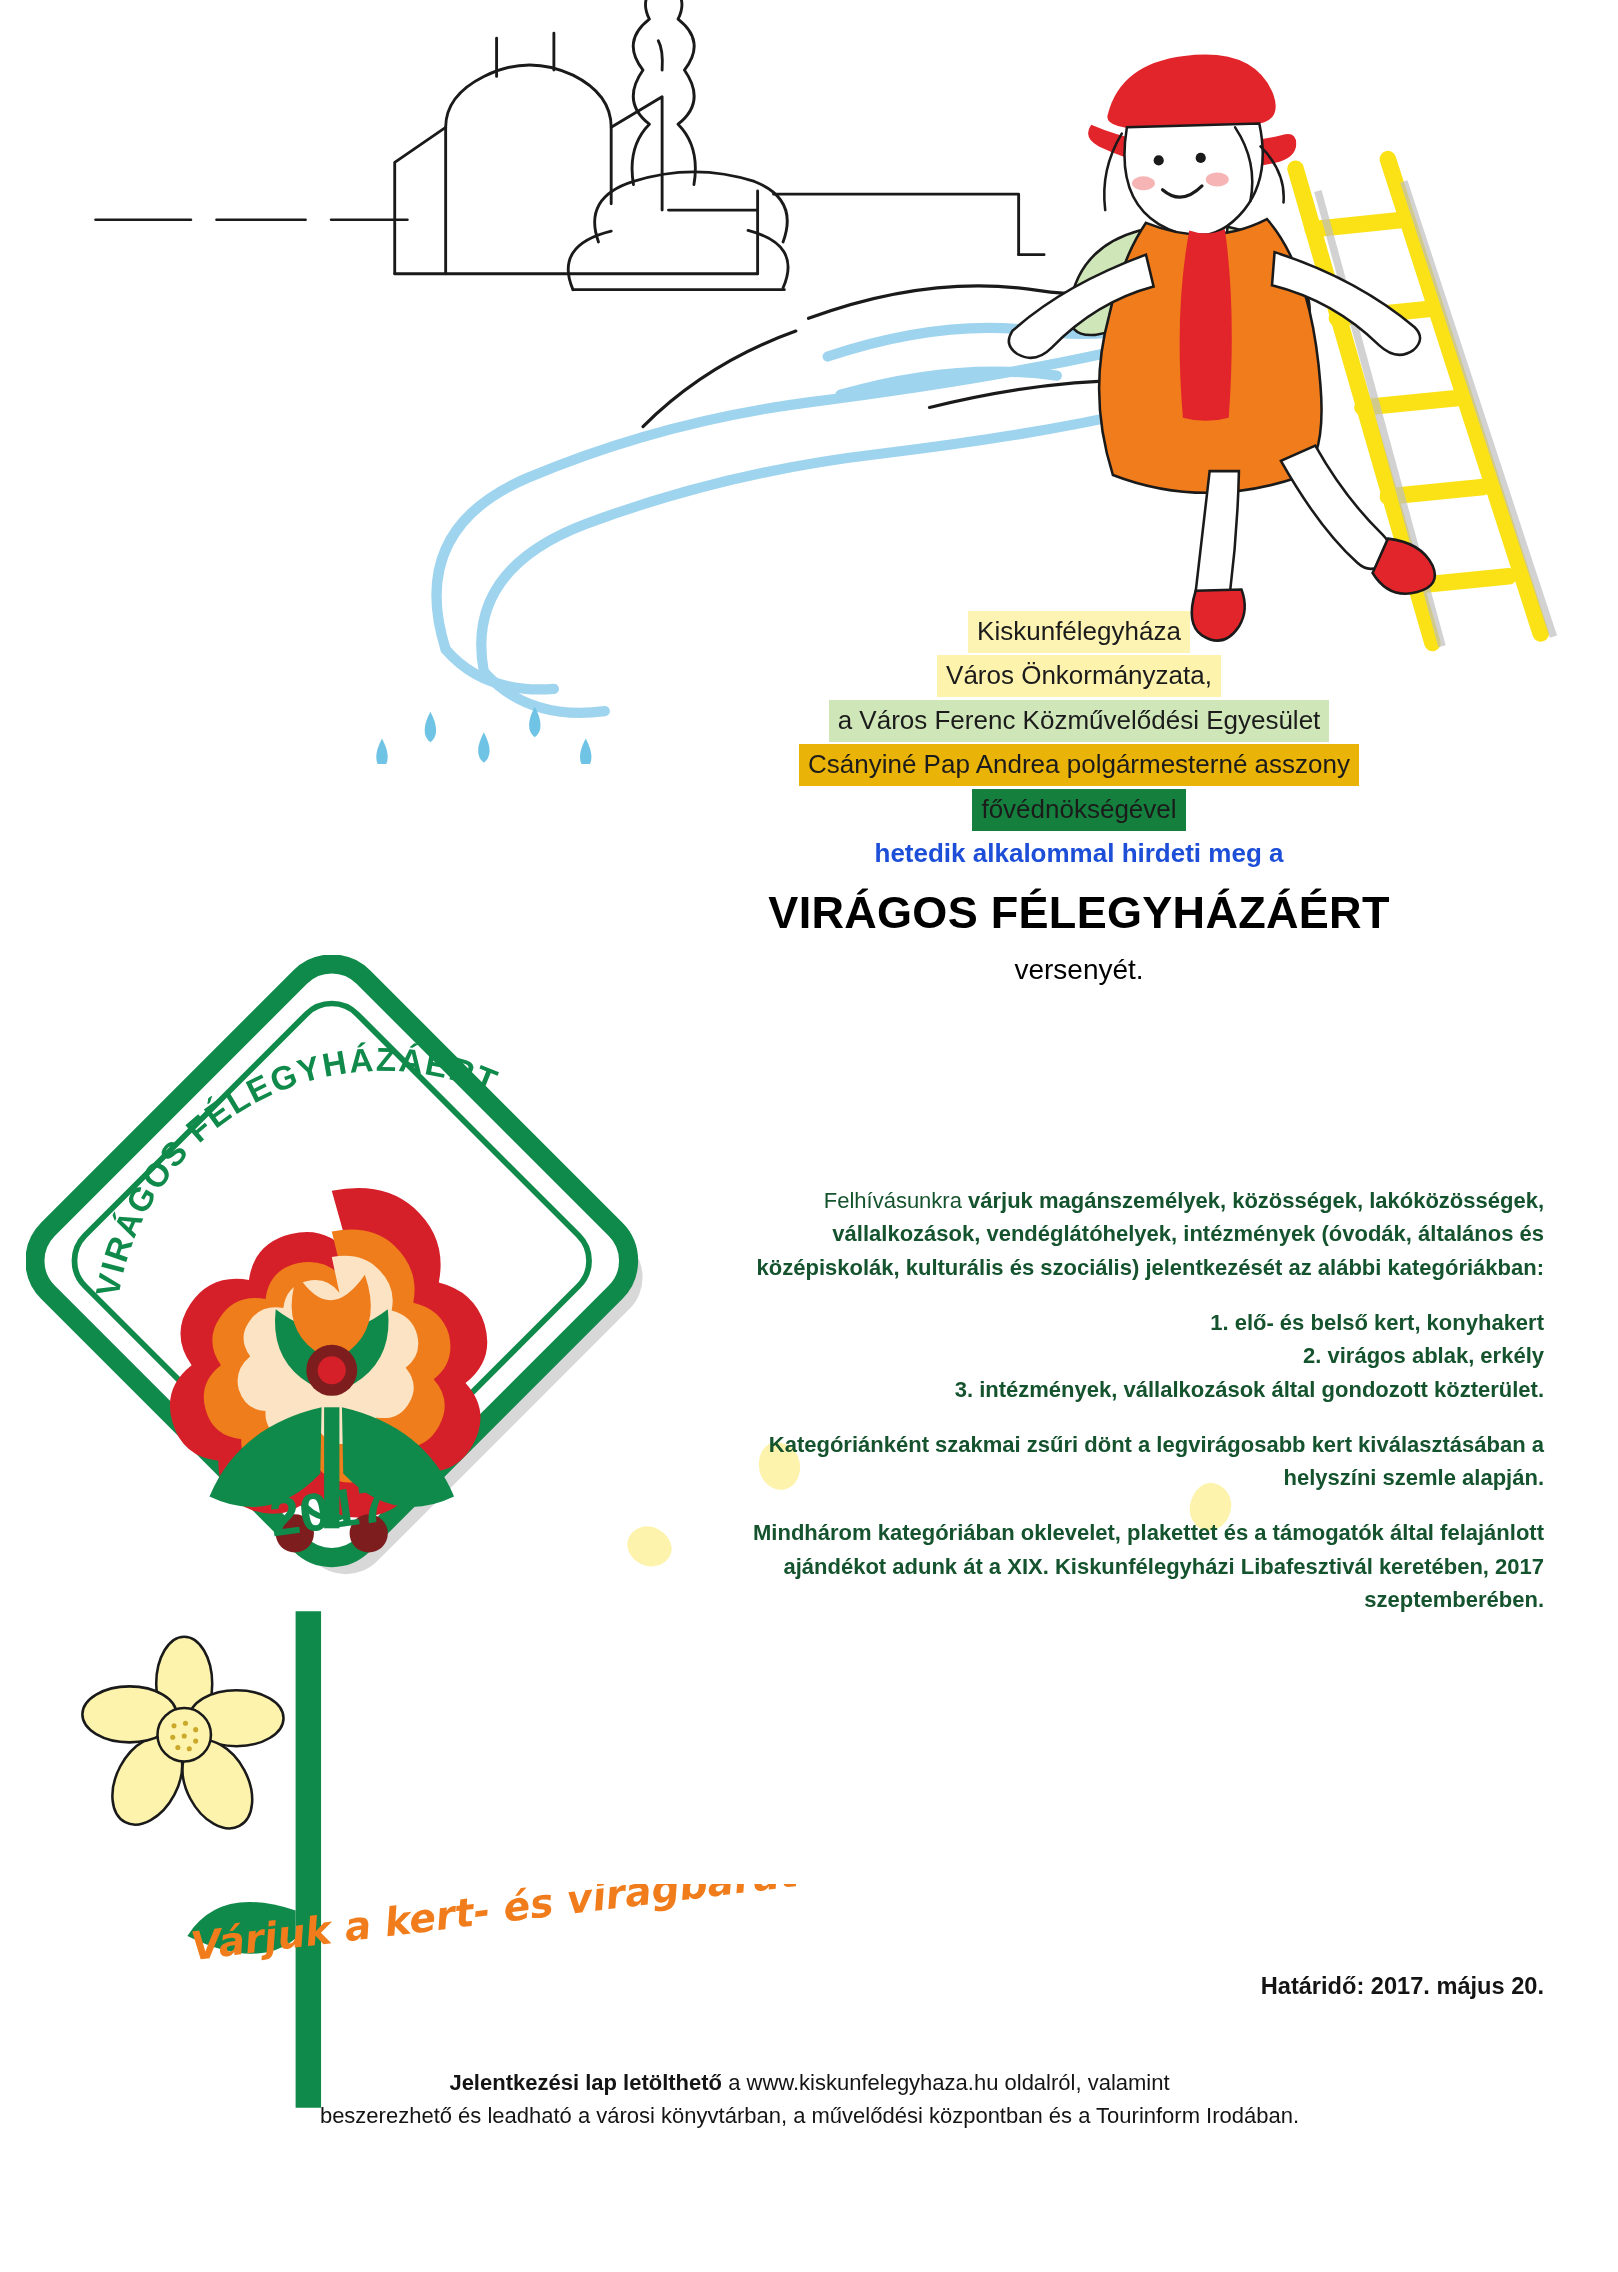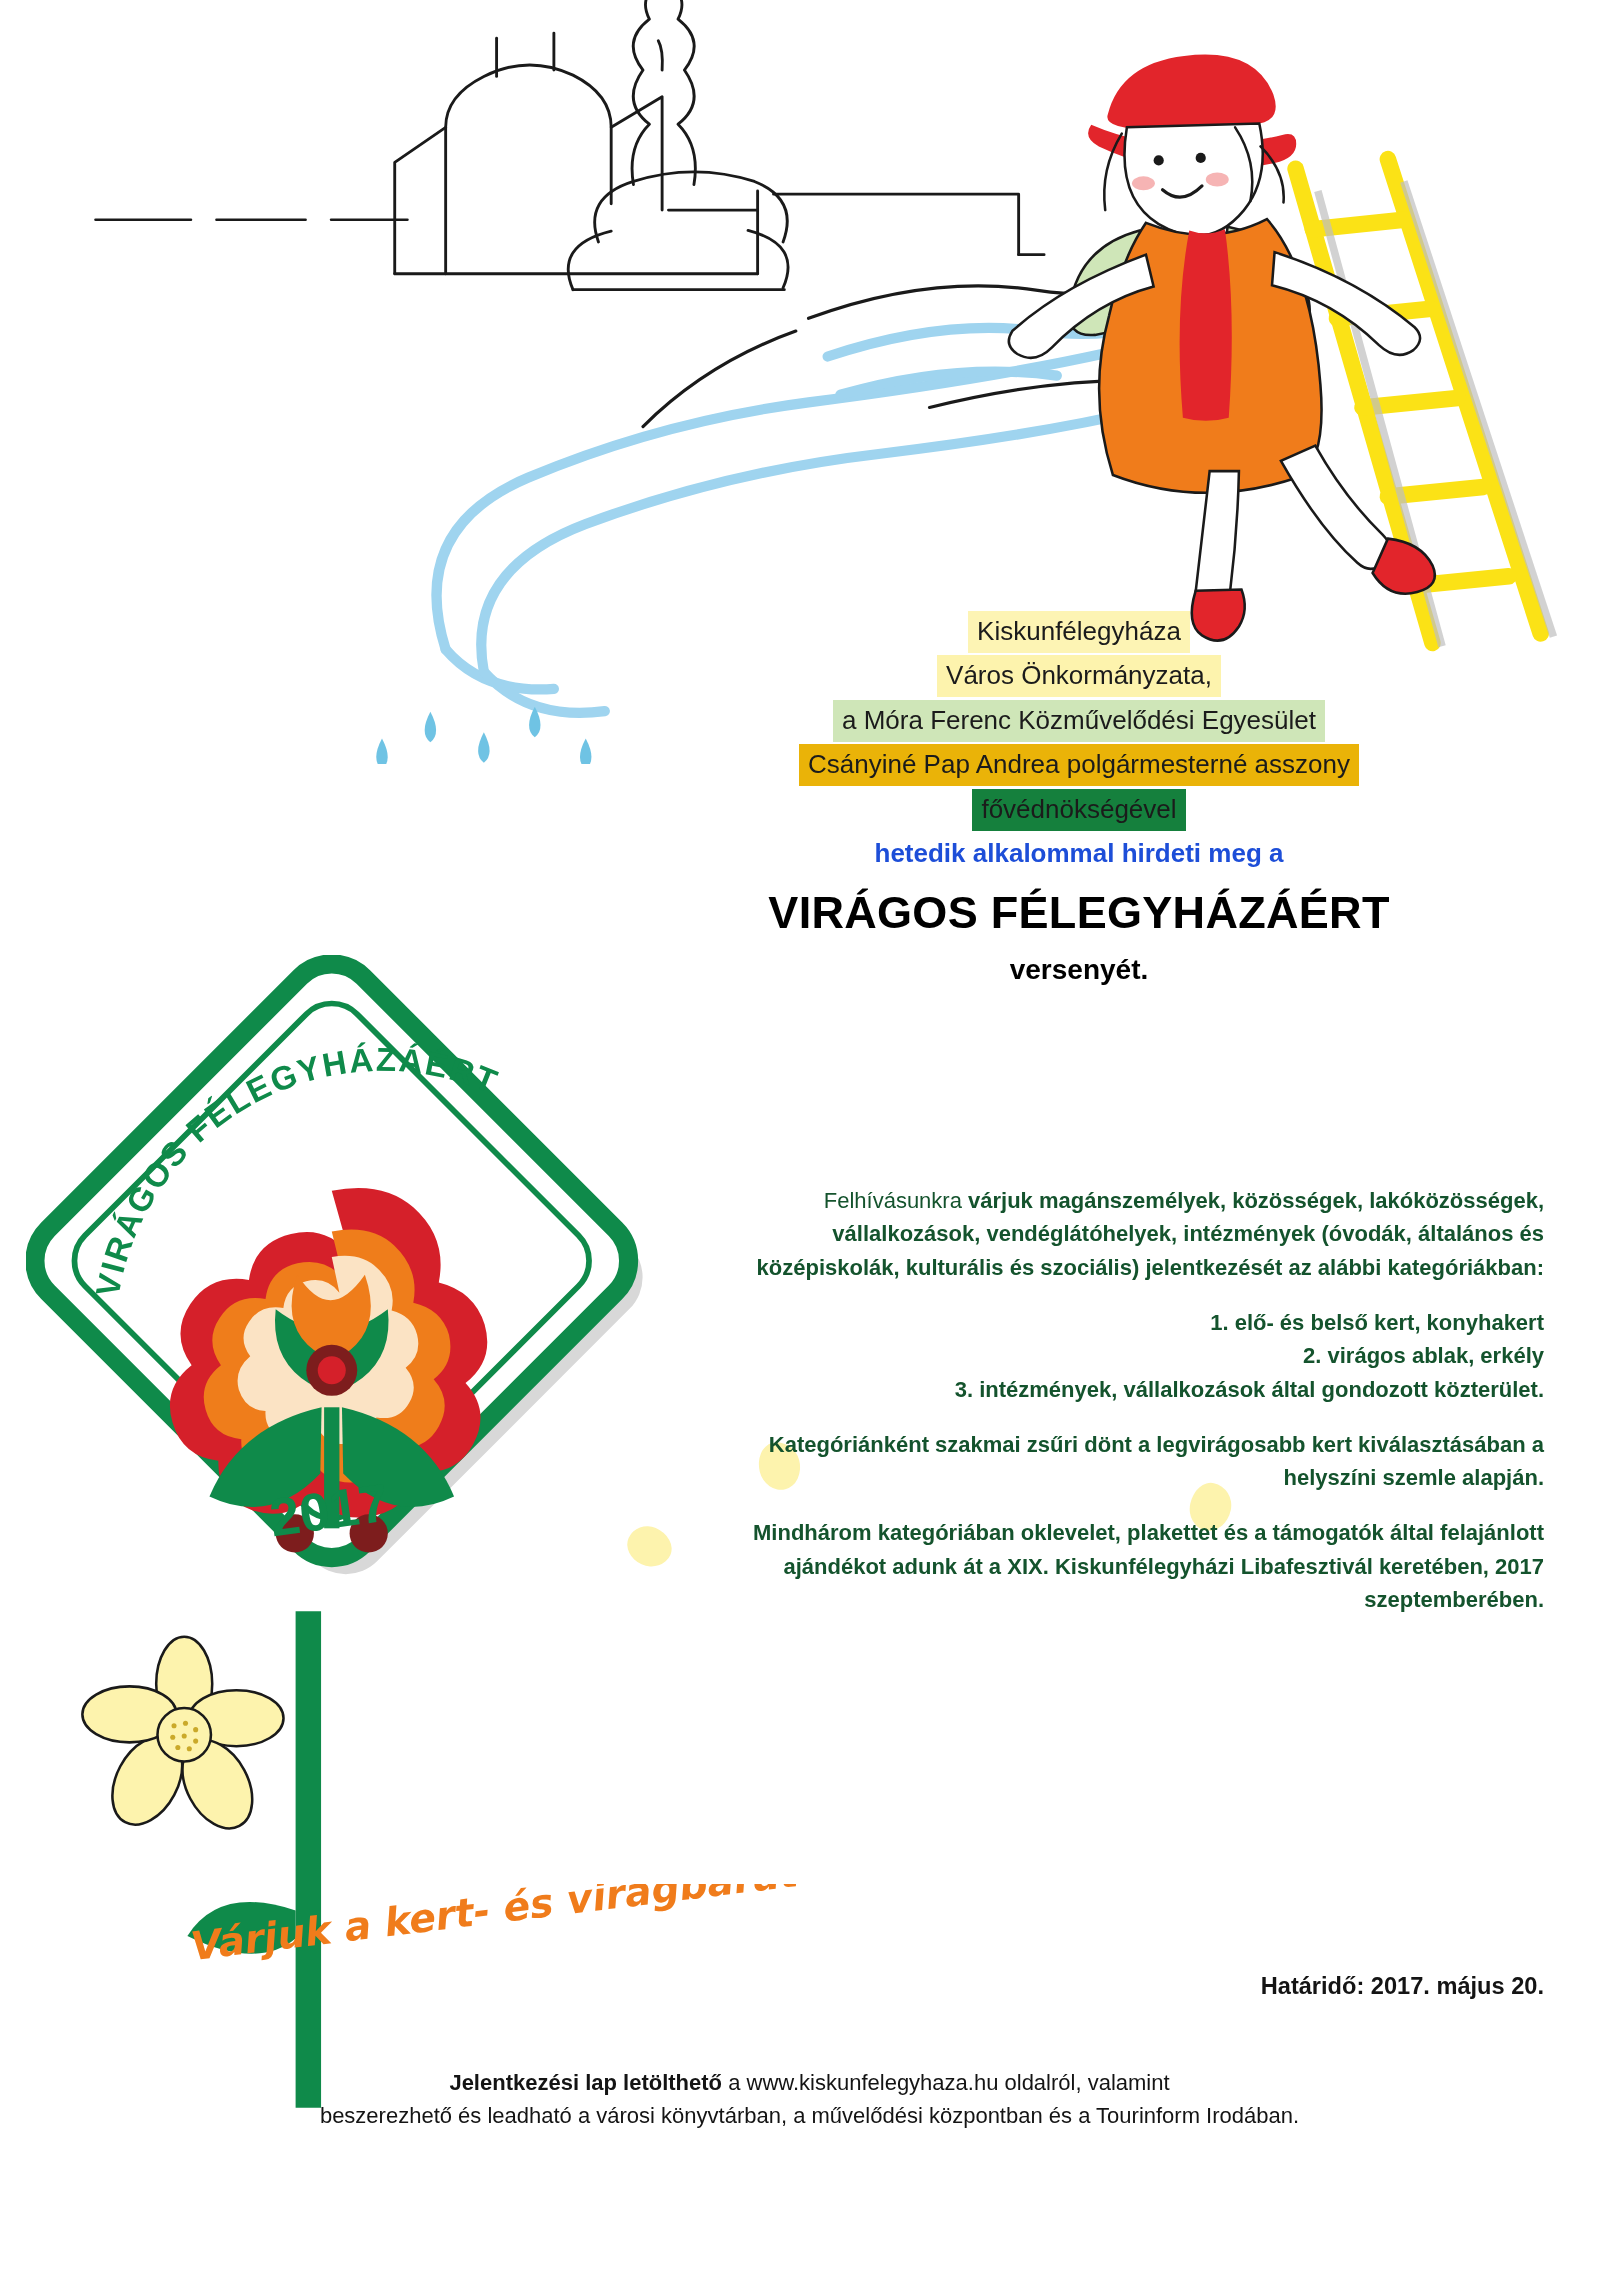--- a/index.html
+++ b/index.html
@@ -79,21 +79,21 @@
     display: block;
     font-size: 45px;
     font-weight: bold;
     letter-spacing: 0.3px;
     margin: 9px 0 5.1px 0;
     color: #000;
   }
   .title-sub {
     display: block;
     font-size: 28px;
-    font-weight: bold;
+    font-weight: normal;
     margin-top: 1px;
   }
 
   
   #body-col {
     position: absolute;
     left: 691px;
     top: 1184px;
     width: 853px;
     text-align: right;
@@ -277,21 +277,21 @@
     <path d="M1020 1730 q-100 62 -130 118"></path>
     <path d="M1022 1726 l-8 -126"></path>
     <path d="M1022 1726 l128 30"></path>
     <path d="M2100 1712 q-330 -64 -700 -22 q-220 24 -320 78"></path>
   </g>
 </svg>
 
 <div id="header-block">
   <span class="hl-line hl-yellow">Kiskunfélegyháza</span>
   <span class="hl-line hl-yellow2">Város Önkormányzata,</span>
-  <span class="hl-line hl-green">a  Móra  Ferenc  Közművelődési Egyesület</span>
+  <span class="hl-line hl-green">a  Város  Ferenc  Közművelődési Egyesület</span>
   <span class="hl-line hl-orange">Csányiné Pap Andrea polgármesterné asszony</span>
   <span class="hl-line hl-orange2">fővédnökségével</span>
   <span class="plain-line">hetedik alkalommal  hirdeti meg a</span>
   <span class="title-big">VIRÁGOS FÉLEGYHÁZÁÉRT</span>
   <span class="title-sub">versenyét.</span>
 </div>
 
 <svg id="emblem" viewBox="0 0 1000 1080" aria-hidden="true">
   <defs>
     <path id="arcpath" d="M140 600 A 420 420 0 0 1 880 330" fill="none"></path>

